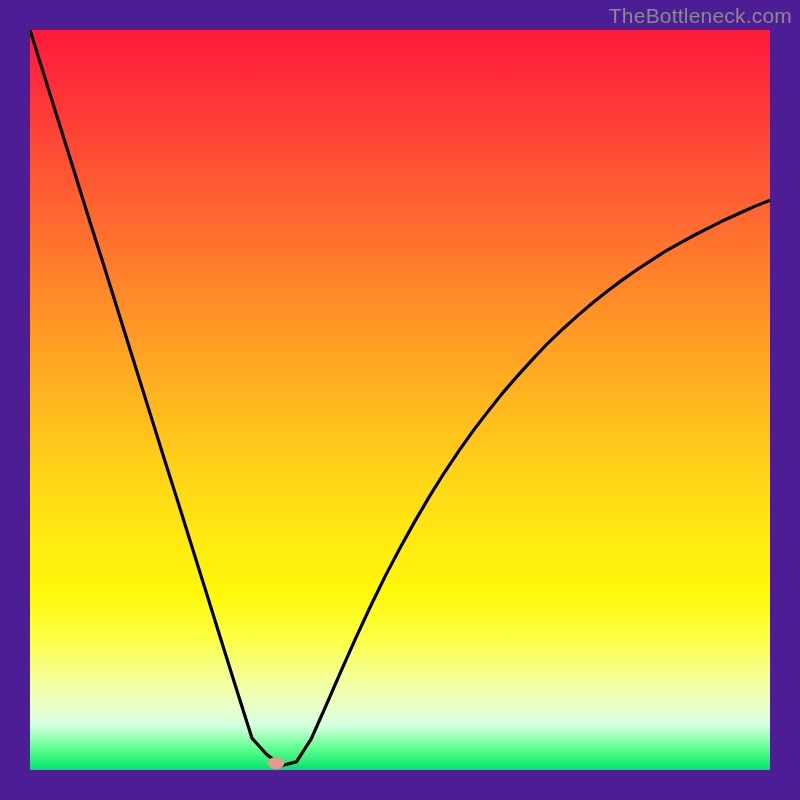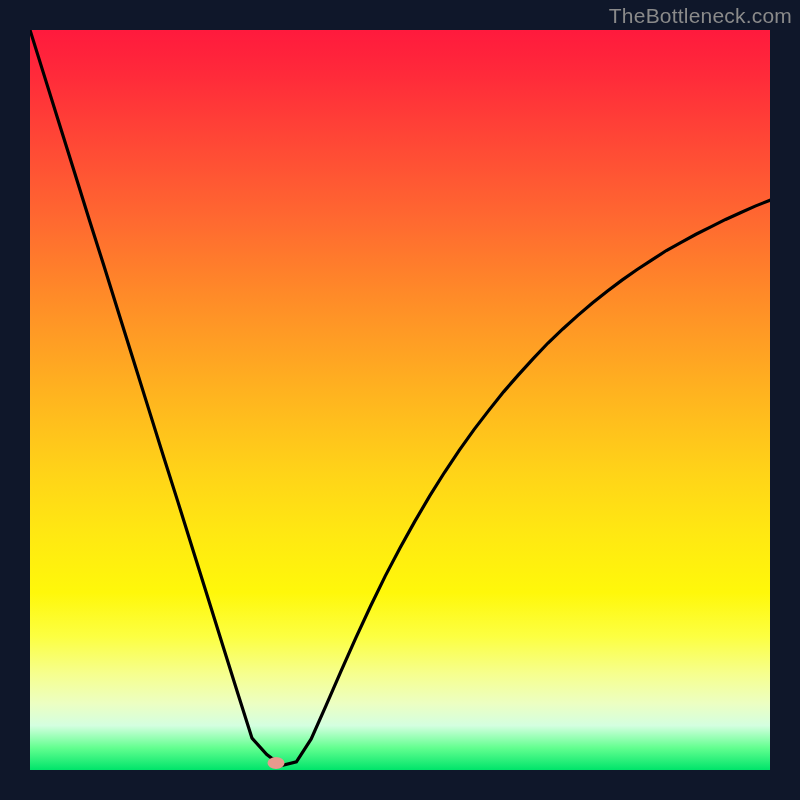--- a/index.html
+++ b/index.html
@@ -1,21 +1,21 @@
 <!DOCTYPE html>
 <html><head>
 <meta charset="utf-8">
 <style>
   * { margin: 0; padding: 0; box-sizing: border-box; }
   html, body { width: 800px; height: 800px; overflow: hidden; background: #000; }
   .frame {
     position: relative;
     width: 800px;
     height: 800px;
-    background: #0f172a;
+    background: #4c1d95;
   }
   .plot-area {
     position: absolute;
     left: 30px;
     top: 30px;
     width: 740px;
     height: 740px;
     overflow: hidden;
   }
   .gradient-bg {

